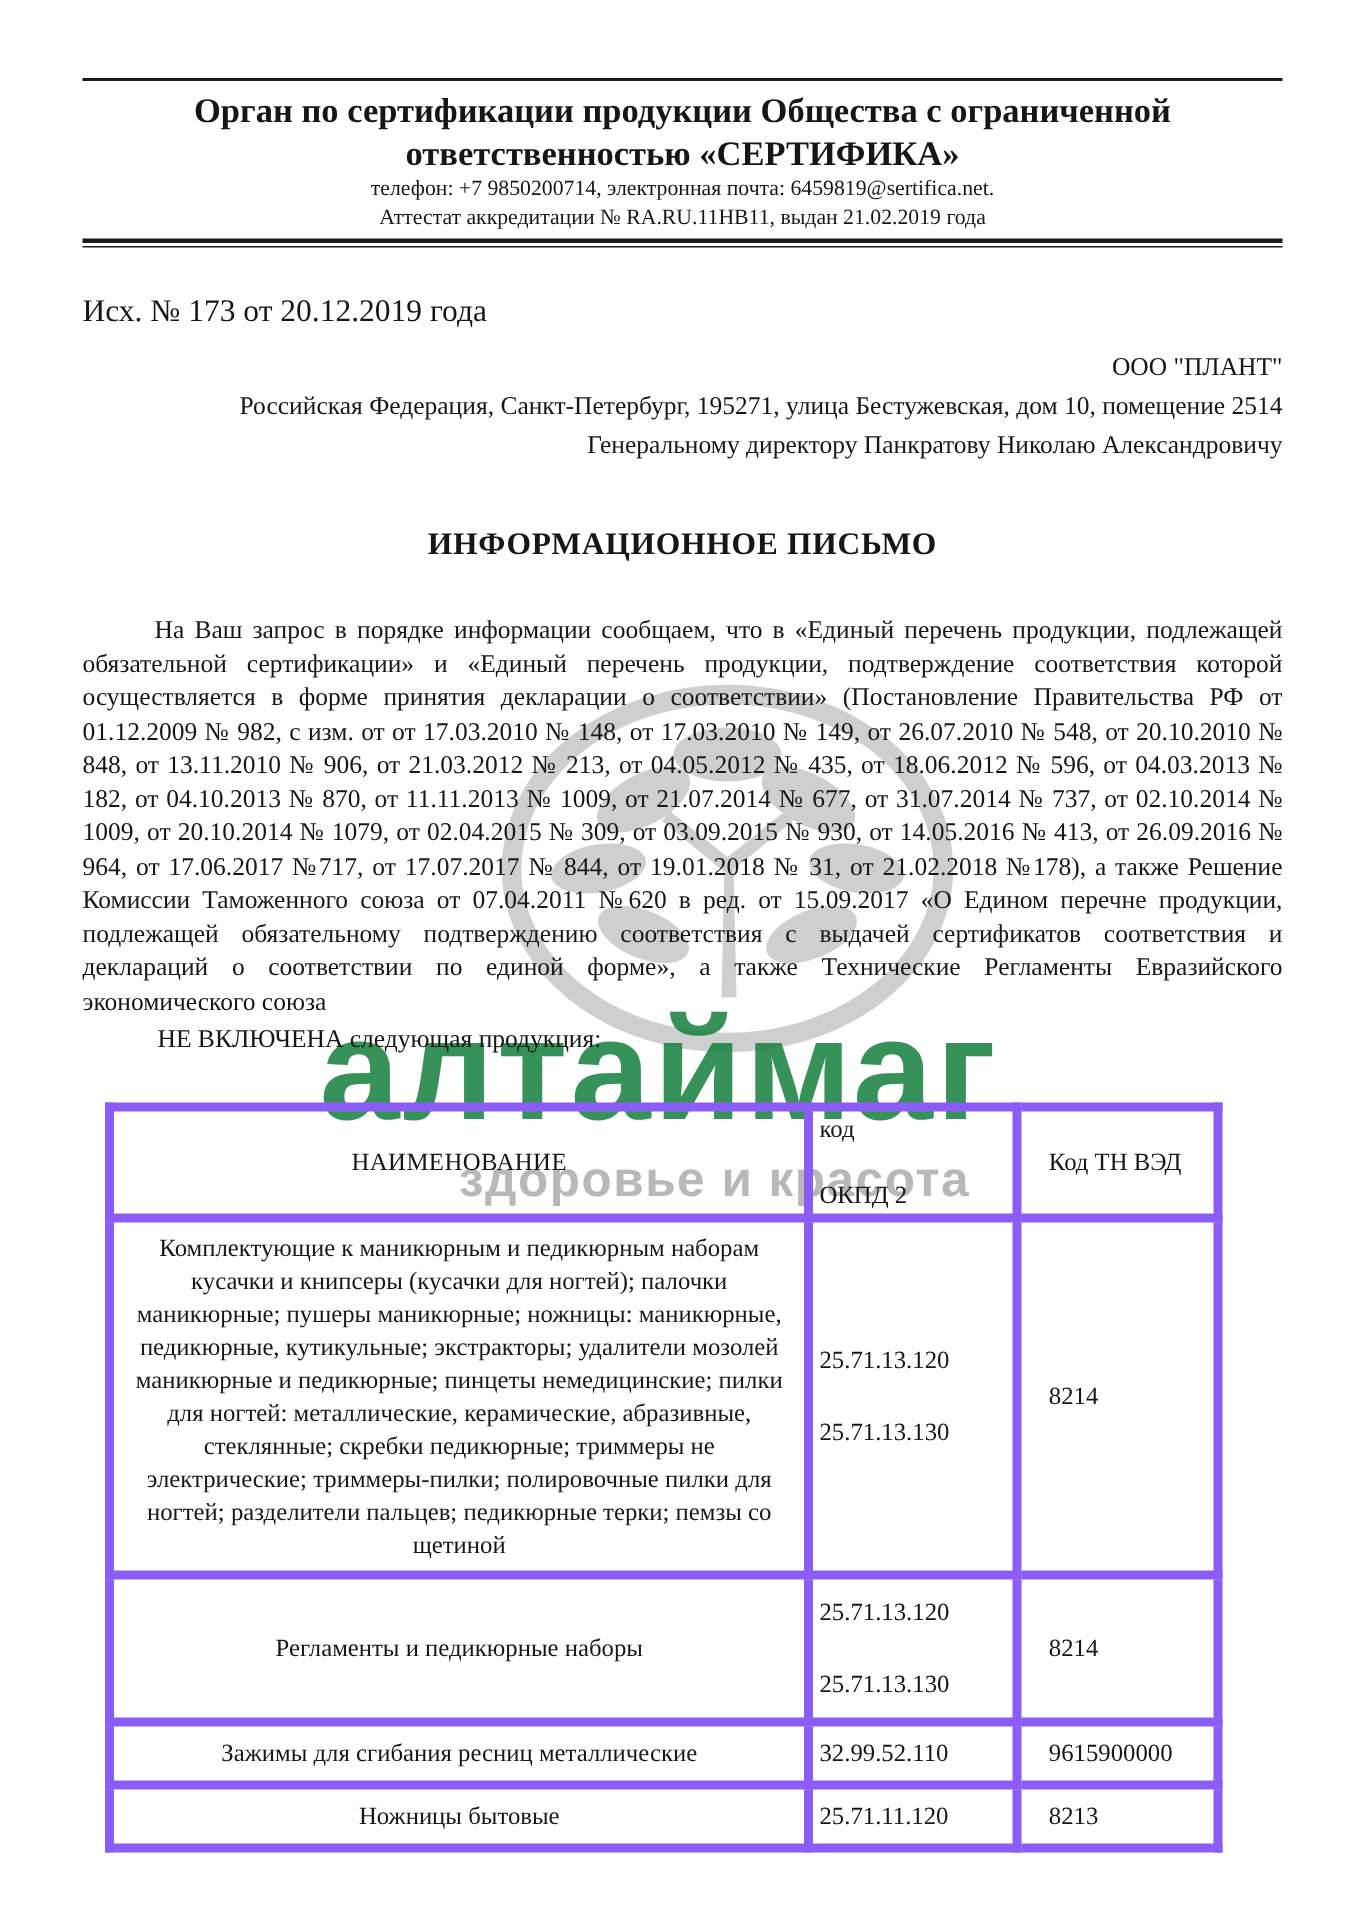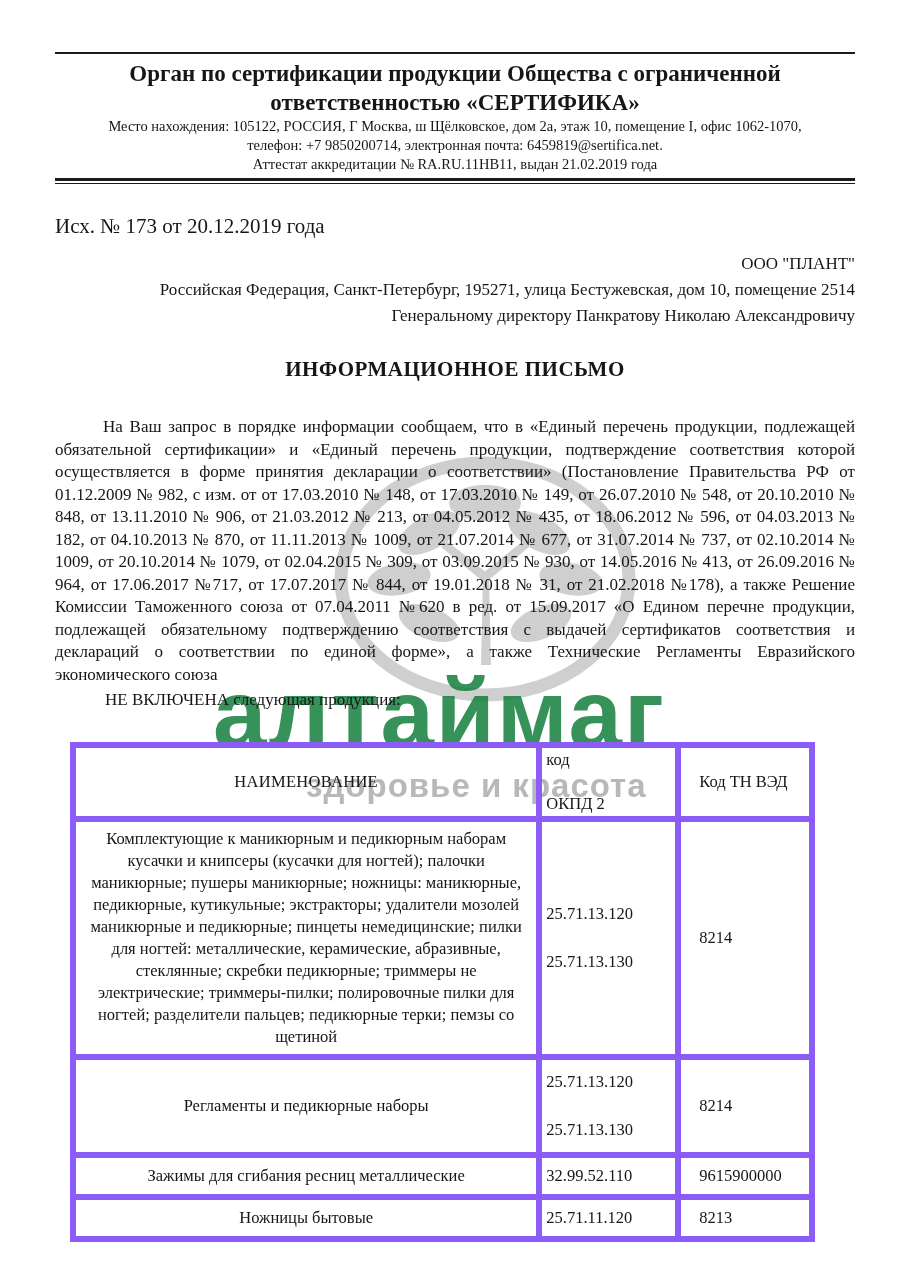--- a/index.html
+++ b/index.html
@@ -32,21 +32,21 @@
   .top-rule { margin-top:52px; border-top:2px solid #1b1b1b; }
   .letterhead { text-align:center; padding-top:5px; }
   .org-name { font-weight:bold; font-size:23px; line-height:29px; padding:0 10px; }
   .org-line { font-size:14.5px; line-height:19px; }
   .double-rule { margin-top:4px; height:2px; border-top:3px solid #1b1b1b; border-bottom:1px solid #1b1b1b; }
 
   .ref-line { margin-top:30px; font-size:21px; }
 
   .recipient { margin-top:12px; text-align:right; font-size:17px; line-height:26px; }
 
-  .doc-title { margin:28px 0 0 0; text-align:center; font-size:21px; font-weight:bold; letter-spacing:.5px; }
+  .doc-title { margin:40px 0 0 0; text-align:center; font-size:21px; font-weight:bold; letter-spacing:.5px; }
 
   .body-par {
     margin:34px 0 0 0;
     font-size:17px; line-height:22.5px;
     text-align:justify; text-indent:48px;
   }
 
   .not-included { margin:4px 0 0 50px; font-size:17px; }
 
   
@@ -109,21 +109,20 @@
     <div class="wm-brand">алтаймаг</div>
     <div class="wm-tagline">здоровье и красота</div>
   </div>
 
   <div class="content">
 
     <div class="top-rule"></div>
 
     <div class="letterhead">
       <div class="org-name">Орган по сертификации продукции Общества с ограниченной ответственностью «СЕРТИФИКА»</div>
-      <div class="org-line">Место нахождения: 105122, РОССИЯ, Г Москва, ш Щёлковское, дом 2а, этаж 10, помещение I, офис 1062-1070,</div>
       <div class="org-line">телефон: +7 9850200714, электронная почта: 6459819@sertifica.net.</div>
       <div class="org-line">Аттестат аккредитации № RA.RU.11НВ11, выдан 21.02.2019 года</div>
     </div>
     <div class="double-rule"></div>
 
     <div class="ref-line">Исх. № 173 от 20.12.2019 года</div>
 
     <div class="recipient">
       <div>ООО "ПЛАНТ"</div>
       <div>Российская Федерация, Санкт-Петербург, 195271, улица Бестужевская, дом 10, помещение 2514</div>

